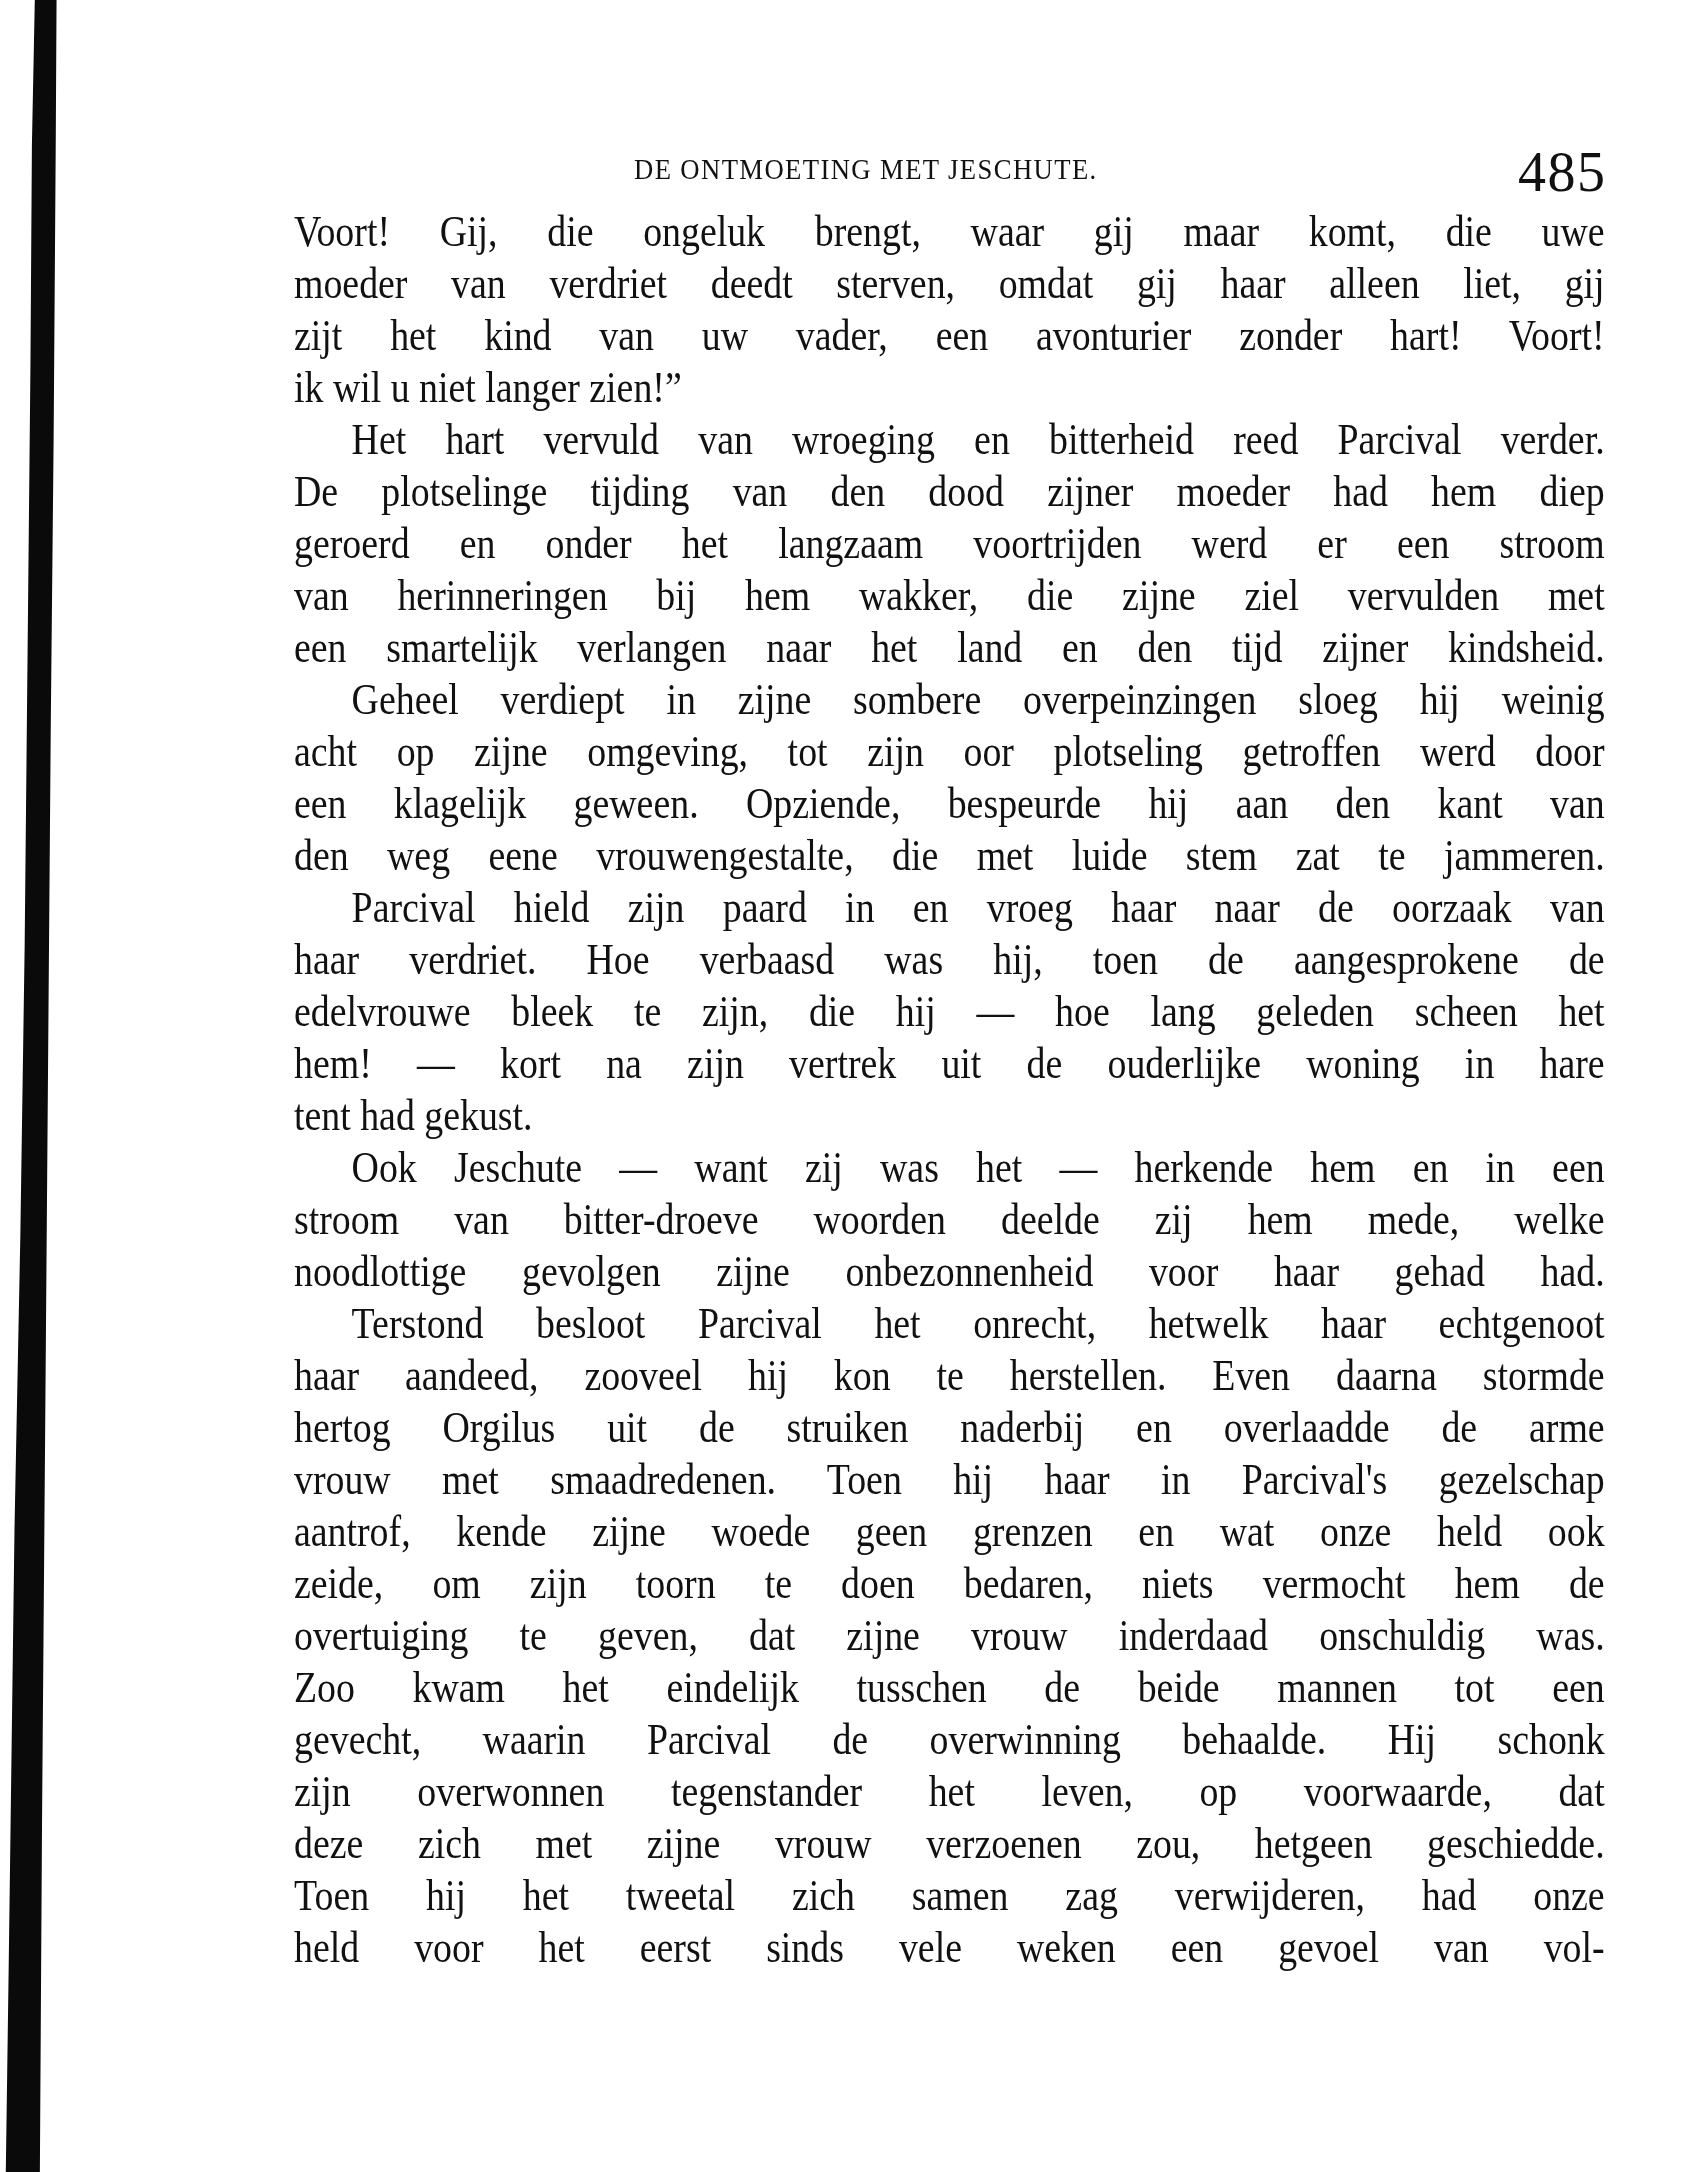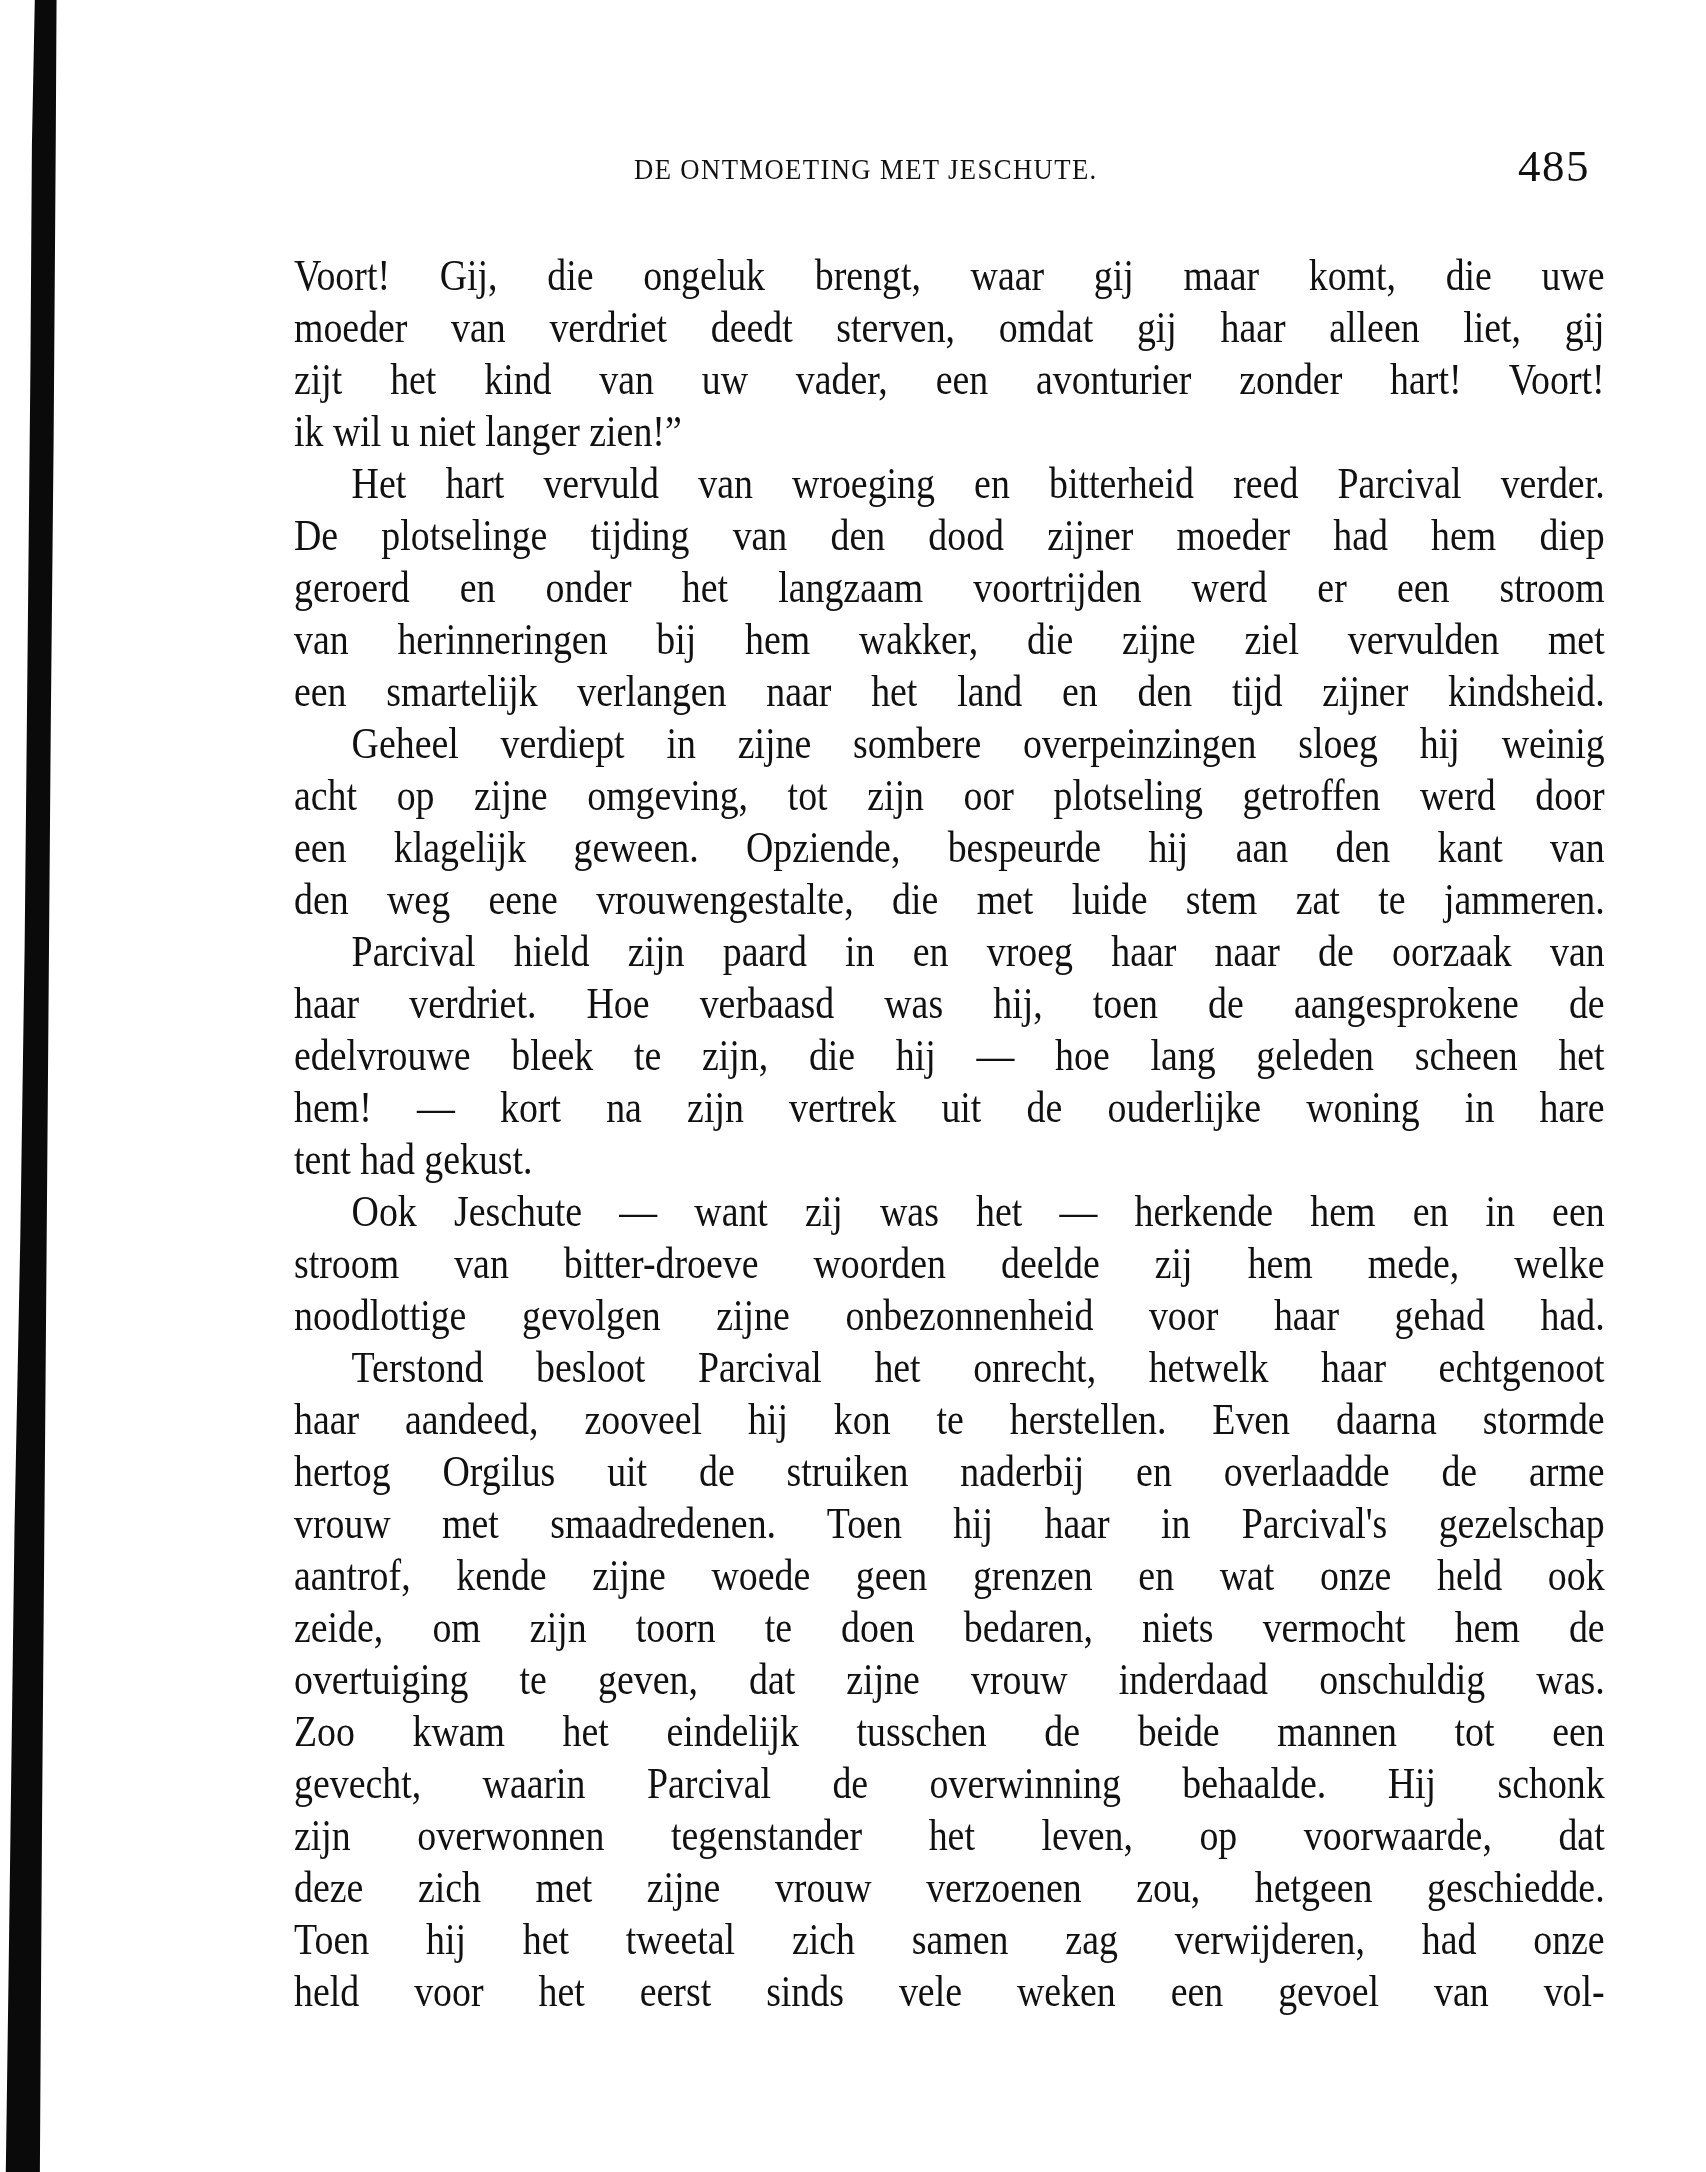--- a/index.html
+++ b/index.html
@@ -11,24 +11,24 @@
     position: absolute; left: 0; top: 0; width: 1564px; height: 2172px;
     font-family: "Liberation Serif", "DejaVu Serif", serif; color: #111;
   }
   .running-head {
     position: absolute; top: 153px; left: 634px;
     font-size: 29px; letter-spacing: 1.5px; text-transform: uppercase;
     transform: scaleX(0.92); transform-origin: left;
   }
   .page-number {
     position: absolute; top: 140px; left: 1518px;
-    font-size: 45px; letter-spacing: 1.5px;
+    font-size: 56px; letter-spacing: 1.5px;
   }
   .body-text {
-    position: absolute; top: 206px; left: 294px; width: 1311px; margin-top: 44px;
+    position: absolute; top: 206px; left: 294px; width: 1311px;
   }
   .line {
     height: 52px; line-height: 52px;
     font-size: 44px; white-space: nowrap;
     text-align: justify; text-align-last: justify;
     transform: scaleX(0.86); transform-origin: left;
     width: 1524px;
   }
   .line.indent { padding-left: 67px; width: 1457px; }
   .line.last { text-align-last: left; }

